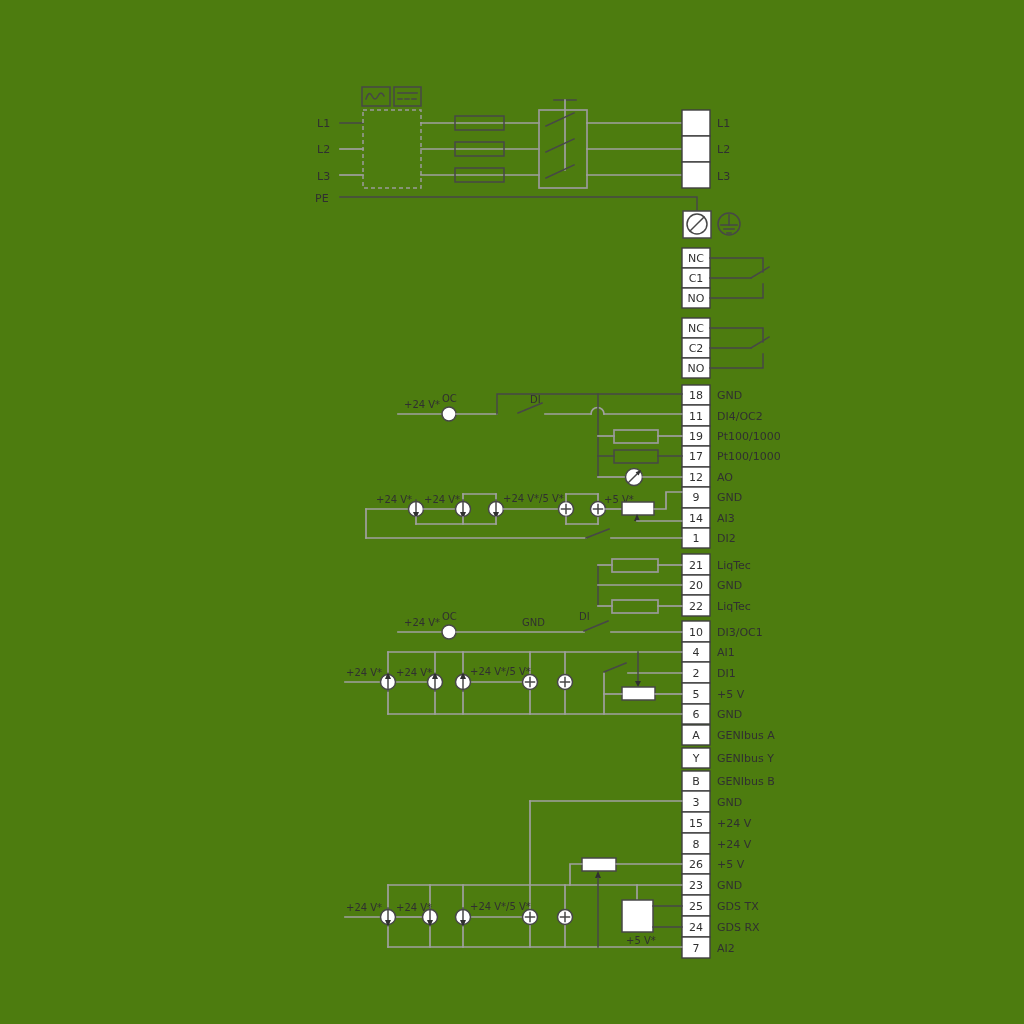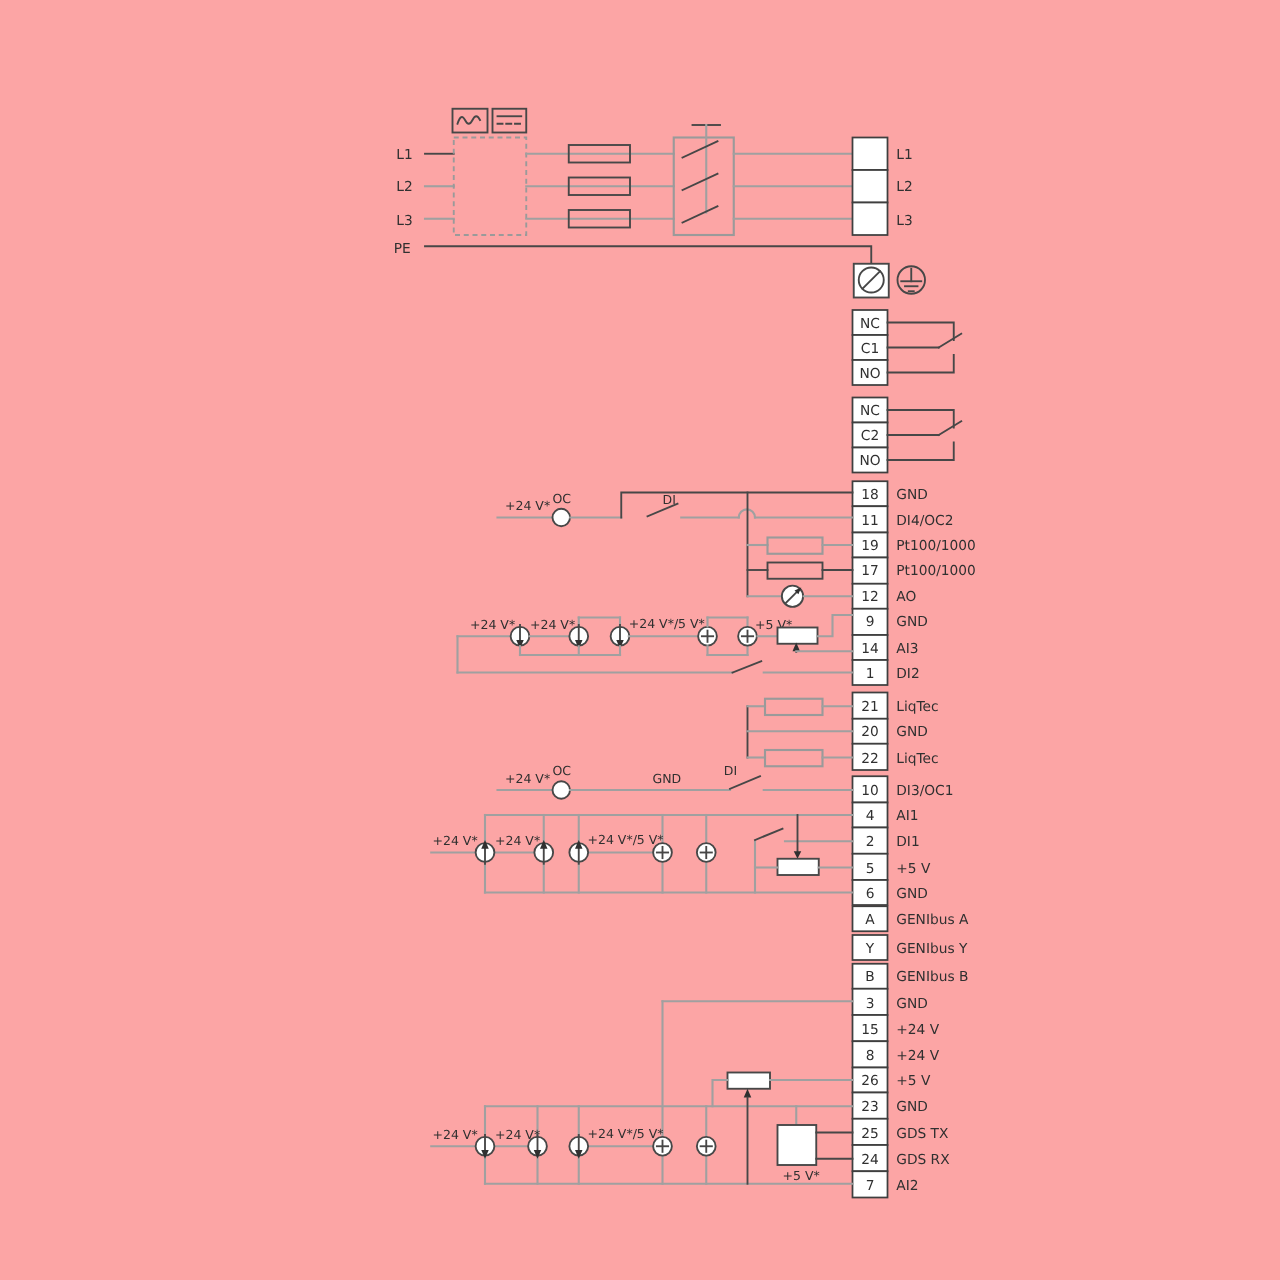--- a/index.html
+++ b/index.html
@@ -1,16 +1,16 @@
 <!DOCTYPE html>
 <html><head>
 <meta charset="utf-8">
 <style>
   html,body{margin:0;padding:0;background:#fff;}
-  .page{width:1024px;height:1024px;background:#fca5a5;position:relative;}
+  .page{width:1024px;height:1024px;background:#4d7c0f;position:relative;}
   svg{display:block;}
   .wg{stroke:#a0a0a0;stroke-width:1.7;fill:none;stroke-linecap:square;}
   .wk{stroke:#474747;stroke-width:1.5;fill:none;stroke-linecap:square;}
   .comp{stroke:#474747;stroke-width:1.5;fill:#ffffff;}
   .compo{stroke:#474747;stroke-width:1.5;fill:none;}
   .compg{stroke:#9a9a9a;stroke-width:1.7;fill:none;}
   .cell{stroke:#3f3f3f;stroke-width:1.4;fill:#ffffff;}
   .dash{stroke:#9a9a9a;stroke-width:1.5;fill:none;stroke-dasharray:4 3;}
   .arr{fill:#303030;stroke:none;}
   text{font-family:"DejaVu Sans","Liberation Sans",sans-serif;fill:#303030;}

